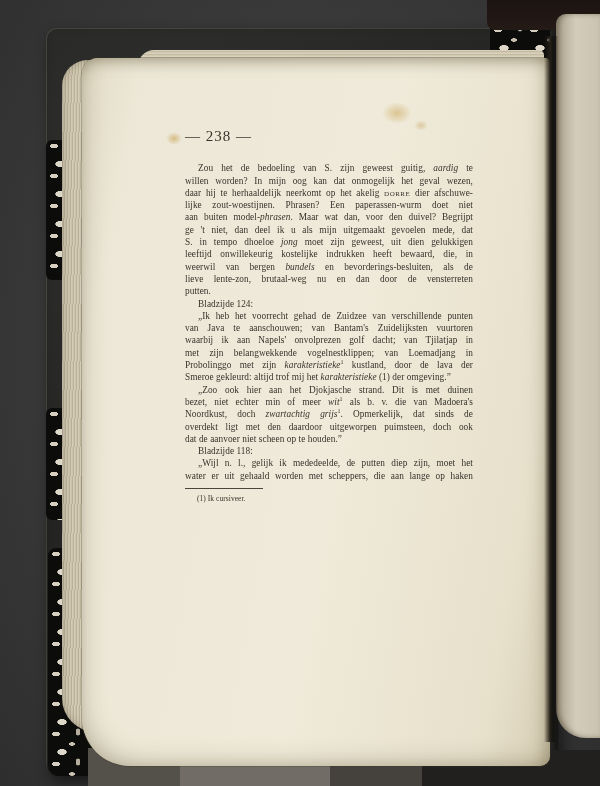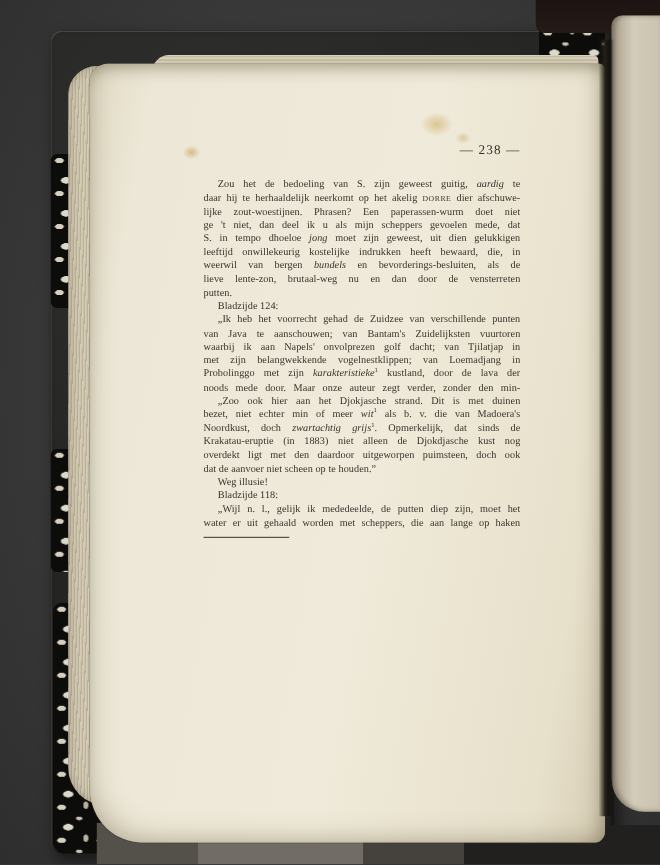--- a/index.html
+++ b/index.html
@@ -64,21 +64,21 @@
                inset 14px -16px 26px -16px rgba(110,100,70,.4),
                0 0 0 1px rgba(60,55,40,.25);}
   .fox{border-radius:50%;}
   .f1{left:166px;top:132px;width:16px;height:13px;background:radial-gradient(rgba(190,145,55,.5),transparent 70%);}
   .f2{left:382px;top:102px;width:30px;height:22px;background:radial-gradient(rgba(196,150,60,.45),transparent 70%);}
   .f3{left:414px;top:120px;width:14px;height:11px;background:radial-gradient(rgba(185,140,55,.35),transparent 70%);}
 
   
   .text-block{left:185px;top:130px;width:288px;color:#37332c;
     font-size:9.3px;line-height:12.3px;letter-spacing:.05px;}
-  .pagenum{text-align:right;margin-bottom:20px;letter-spacing:1px;font-size:12px;}
+  .pagenum{text-align:left;margin-bottom:20px;letter-spacing:1px;font-size:15px;}
   .para{margin:0;}
   .line{text-align:justify;text-align-last:justify;height:12.3px;overflow:hidden;white-space:normal;}
   .line.last{text-align-last:left;}
   .line.first{text-indent:13px;}
   .line i{font-style:italic;}
   .sc{text-transform:uppercase;font-size:7px;letter-spacing:.5px;margin-top:16px;}
   sup{font-size:6px;vertical-align:super;line-height:0;}
   .fn-rule{width:78px;border-top:1px solid #4a443a;margin:6px 0 4px 0;}
   .footnote{font-size:7.5px;padding-left:12px;}
 </style>
@@ -108,56 +108,55 @@
   <div class="abs gap"></div>
   <div class="abs fox f1"></div>
   <div class="abs fox f2"></div>
   <div class="abs fox f3"></div>
 
   <div class="abs text-block">
     <div class="pagenum">— 238 —</div>
     <div id="body-text">
         <div class="para">
           <div class="line first">Zou het de bedoeling van S. zijn geweest guitig, <i>aardig</i> te</div>
+          <div class="line">willen worden?  In mijn oog kan dat onmogelijk het geval wezen,</div>
           <div class="line">daar hij te herhaaldelijk neerkomt op het akelig <span class="sc">dorre</span> dier afschuwe-</div>
           <div class="line">lijke zout-woestijnen.  Phrasen?  Een paperassen-wurm doet niet</div>
-          <div class="line">ge 't niet, dan deel ik u als mijn scheppers gevoelen mede, dat</div>
+          <div class="line">aan buiten model-<i>phrasen</i>.  Maar wat dan, voor den duivel?  Begrijpt</div>
+          <div class="line">ge 't niet, dan deel ik u als mijn uitgemaakt gevoelen mede, dat</div>
           <div class="line">S. in tempo dhoeloe <i>jong</i> moet zijn geweest, uit dien gelukkigen</div>
           <div class="line">leeftijd onwillekeurig kostelijke indrukken heeft bewaard, die, in</div>
           <div class="line">weerwil van bergen <i>bundels</i> en bevorderings-besluiten, als de</div>
           <div class="line">lieve lente-zon, brutaal-weg nu en dan door de vensterreten</div>
           <div class="line last">putten.</div>
         </div>
         <div class="para">
           <div class="line first last">Bladzijde 124:</div>
         </div>
         <div class="para">
           <div class="line first">„Ik heb het voorrecht gehad de Zuidzee van verschillende punten</div>
           <div class="line">van Java te aanschouwen; van Bantam's Zuidelijksten vuurtoren</div>
           <div class="line">waarbij ik aan Napels' onvolprezen golf dacht; van Tjilatjap in</div>
           <div class="line">met zijn belangwekkende vogelnestklippen; van Loemadjang in</div>
           <div class="line">Probolinggo met zijn <i>karakteristieke</i><sup>1</sup> kustland, door de lava der</div>
+          <div class="line last">Smeroe gekleurd: altijd trof mij het <i>karakteristieke</i> (1) der omgeving.”</div>
         </div>
         <div class="para">
-          <div class="line">noods mede door.  Maar onze auteur zegt verder, zonder den min-</div>
         </div>
         <div class="para">
           <div class="line first">„Zoo ook hier aan het Djokjasche strand.  Dit is met duinen</div>
           <div class="line">bezet, niet echter min of meer <i>wit</i><sup>1</sup> als b. v. die van Madoera's</div>
           <div class="line">Noordkust, doch <i>zwartachtig grijs</i><sup>1</sup>.  Opmerkelijk, dat sinds de</div>
-          <div class="line">Krakatau-eruptie (in 1883) niet alleen de Djokdjasche kust nog</div>
           <div class="line">overdekt ligt met den daardoor uitgeworpen puimsteen, doch ook</div>
           <div class="line last">dat de aanvoer niet scheen op te houden.”</div>
-        </div>
-        <div class="para">
-          <div class="line first last">Weg illusie!</div>
         </div>
         <div class="para">
           <div class="line first last">Bladzijde 118:</div>
         </div>
         <div class="para">
           <div class="line first">„Wijl n. l., gelijk ik mededeelde, de putten diep zijn, moet het</div>
           <div class="line">water er uit gehaald worden met scheppers, die aan lange op haken</div>
         </div>
       </div>
     <div class="fn-rule"></div>
+    <div class="footnote">(1) Ik cursiveer.</div>
   </div>
 </div>
 
 </body></html>

